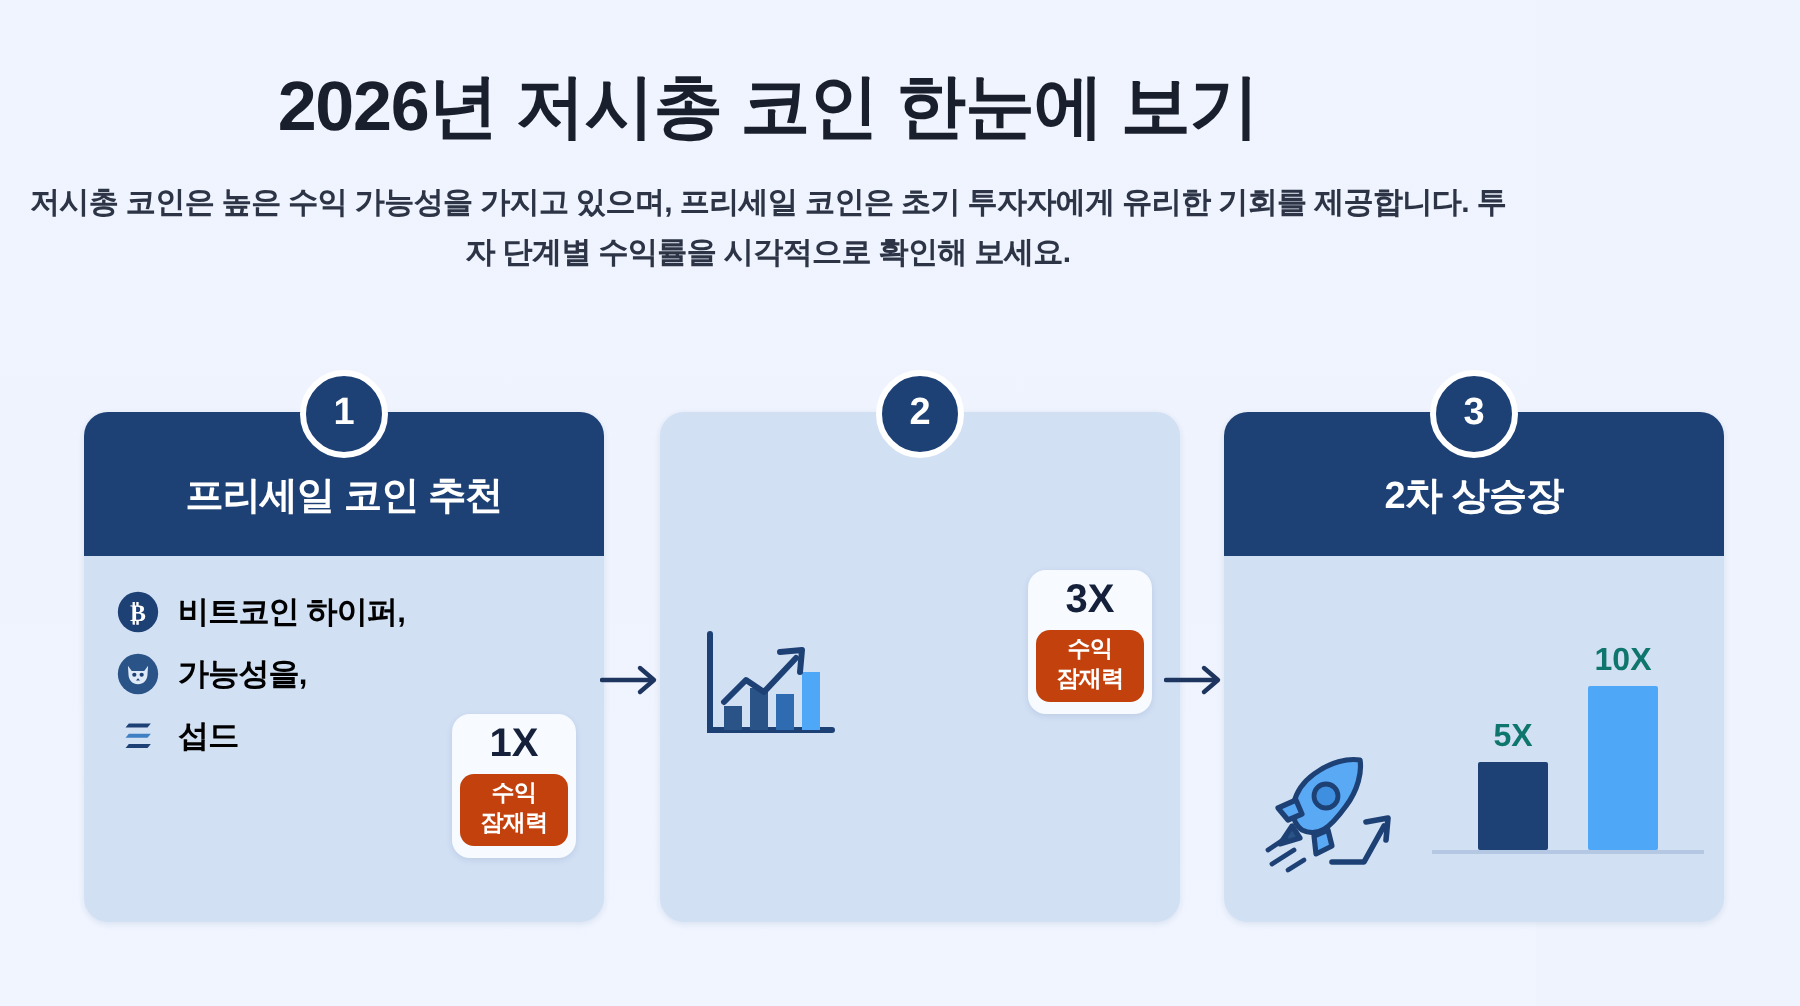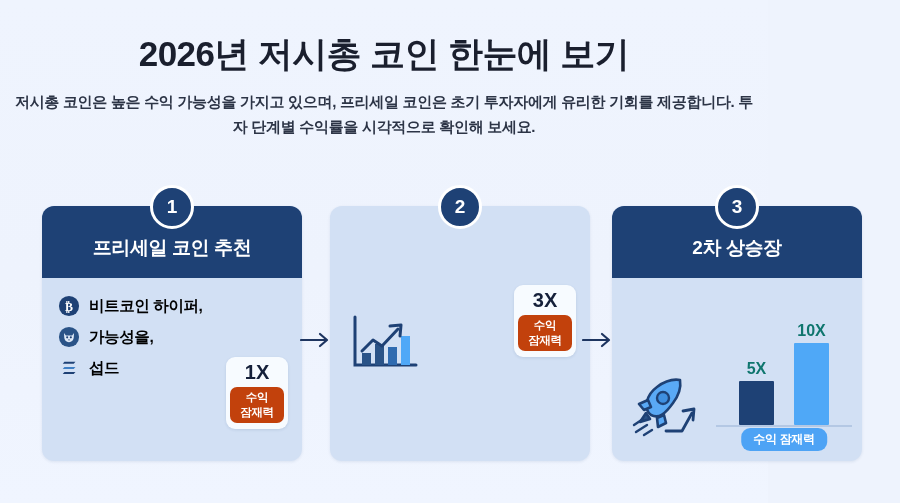--- a/index.html
+++ b/index.html
@@ -345,21 +345,20 @@
           <div class="bars-area">
             <div class="bar-col">
               <div class="bar-cap">5X</div>
               <div class="bar dark" style="height:44px"></div>
             </div>
             <div class="bar-col">
               <div class="bar-cap">10X</div>
               <div class="bar light" style="height:82px"></div>
             </div>
           </div>
-          <div class="bars-pill">수익 잠재력</div>
         </div>
       </div>
     </div>
 
     <svg class="arrow a1" viewBox="0 0 32 20">
       <path d="M1 10 L26 10" stroke="#1e3560" stroke-width="2.2" stroke-linecap="round"></path>
       <path d="M20 4 L27 10 L20 16" stroke="#1e3560" stroke-width="2.2" fill="none" stroke-linecap="round" stroke-linejoin="round"></path>
     </svg>
 
     <svg class="arrow a2" viewBox="0 0 32 20">

